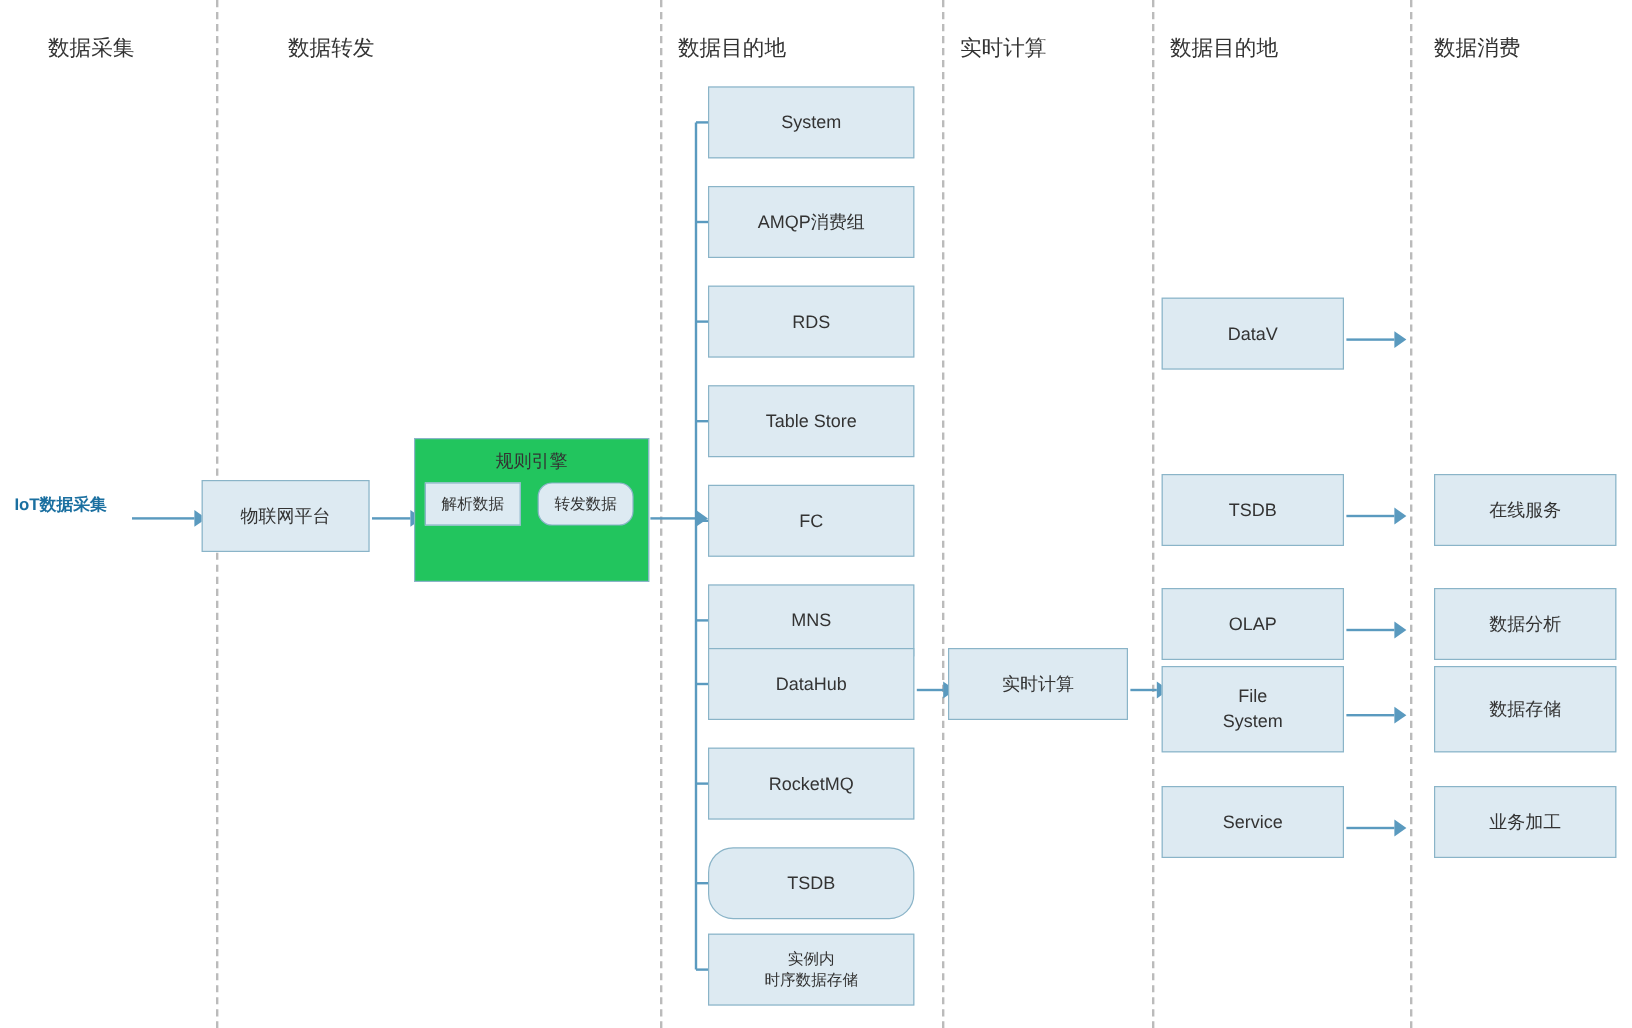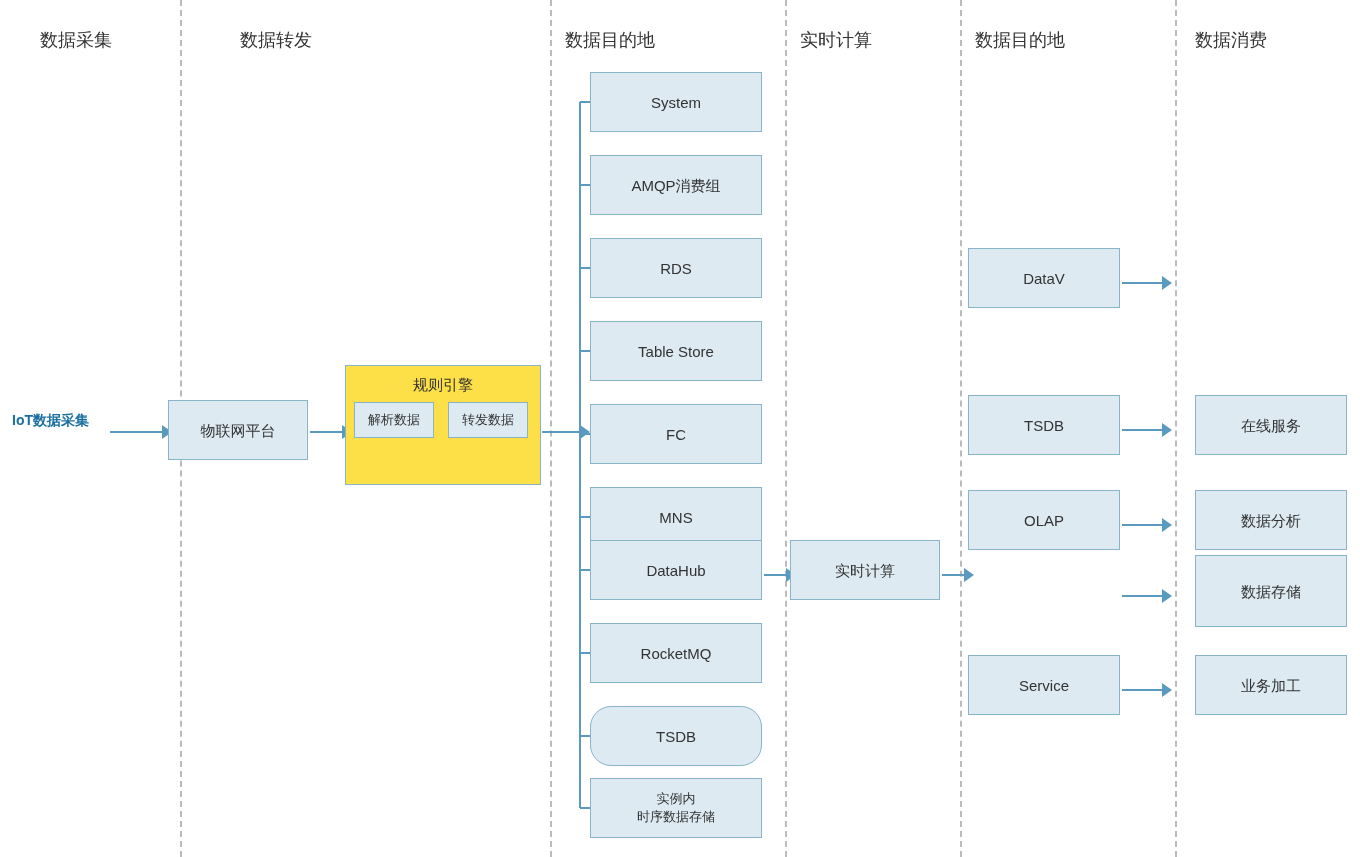--- a/index.html
+++ b/index.html
@@ -41,21 +41,21 @@
       align-items: center;
       justify-content: center;
       font-size: 15px;
       color: #333;
       text-align: center;
       line-height: 1.4;
     }
     .box-white {
       position: absolute;
       border: 1.5px solid #8ab4c8;
-      background: #fde047;
+      background: #22c55e;
       display: flex;
       align-items: center;
       justify-content: center;
       font-size: 15px;
       color: #333;
       text-align: center;
       line-height: 1.4;
     }
     
     .arrow {
@@ -116,21 +116,21 @@
     <div class="arrow-head"></div>
   </div>
 
   <div class="box-white" style="left:345px; top:365px; width:196px; height:120px;">
     <span style="position:absolute; top:8px; left:0; width:100%; text-align:center; font-size:15px;">规则引擎</span>
 
     <div class="box" style="position:absolute; left:8px; top:36px; width:80px; height:36px; font-size:13px;">
       <span>解析数据</span>
     </div>
 
-    <div class="box" style="position:absolute; left:102px; top:36px; width:80px; height:36px; font-size:13px;">
+    <div class="box" style="position:absolute; left:102px; top:36px; width:80px; height:36px; font-size:13px;border-radius:12px;">
       <span>转发数据</span>
     </div>
   </div>
 
   <div class="arrow" style="left:542px; top:425px;">
     <div class="arrow-line" style="width:38px;"></div>
     <div class="arrow-head"></div>
   </div>
 
   <div class="box" style="left:590px; top:72px; width:172px; height:60px;">
@@ -193,20 +193,24 @@
   </div>
 
   <div class="box" style="left:968px; top:395px; width:152px; height:60px;">
     <span>TSDB</span>
   </div>
 
   <div class="box" style="left:968px; top:490px; width:152px; height:60px;">
     <span>OLAP</span>
   </div>
 
+  <div class="box" style="left:968px; top:555px; width:152px; height:72px;">
+    <span style="white-space:pre-line;">File
+System</span>
+  </div>
 
   <div class="box" style="left:968px; top:655px; width:152px; height:60px;">
     <span>Service</span>
   </div>
 
 
   <div class="box" style="left:1195px; top:395px; width:152px; height:60px;">
     <span>在线服务</span>
   </div>
 

